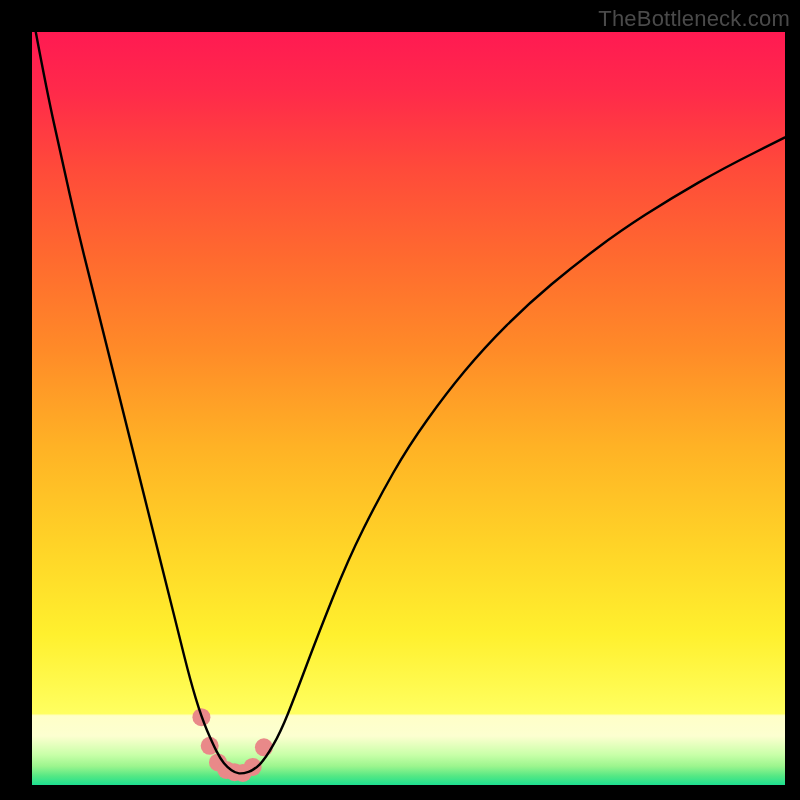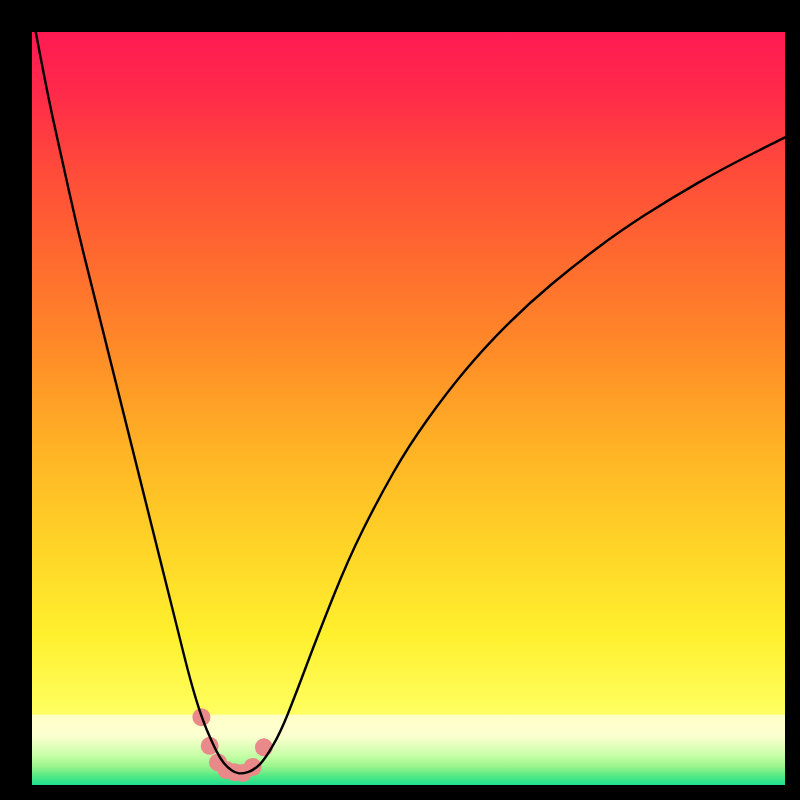--- a/index.html
+++ b/index.html
@@ -34,20 +34,21 @@
     top: 0;
     width: 800px;
     height: 800px;
     z-index: 10;
   }
 </style>
 </head>
 <body>
 
 <div class="frame">
+  <div class="watermark">TheBottleneck.com</div>
   <svg class="plot" viewBox="0 0 800 800" preserveAspectRatio="none">
     <defs>
       <linearGradient id="bg-grad" x1="0" y1="0" x2="0" y2="1">
           <stop offset="0%" stop-color="#ff1a52"></stop>
           <stop offset="8%" stop-color="#ff2a4a"></stop>
           <stop offset="18%" stop-color="#ff4a3a"></stop>
           <stop offset="30%" stop-color="#ff6a2f"></stop>
           <stop offset="42%" stop-color="#ff8a28"></stop>
           <stop offset="55.00000000000001%" stop-color="#ffb225"></stop>
           <stop offset="68%" stop-color="#ffd327"></stop>

